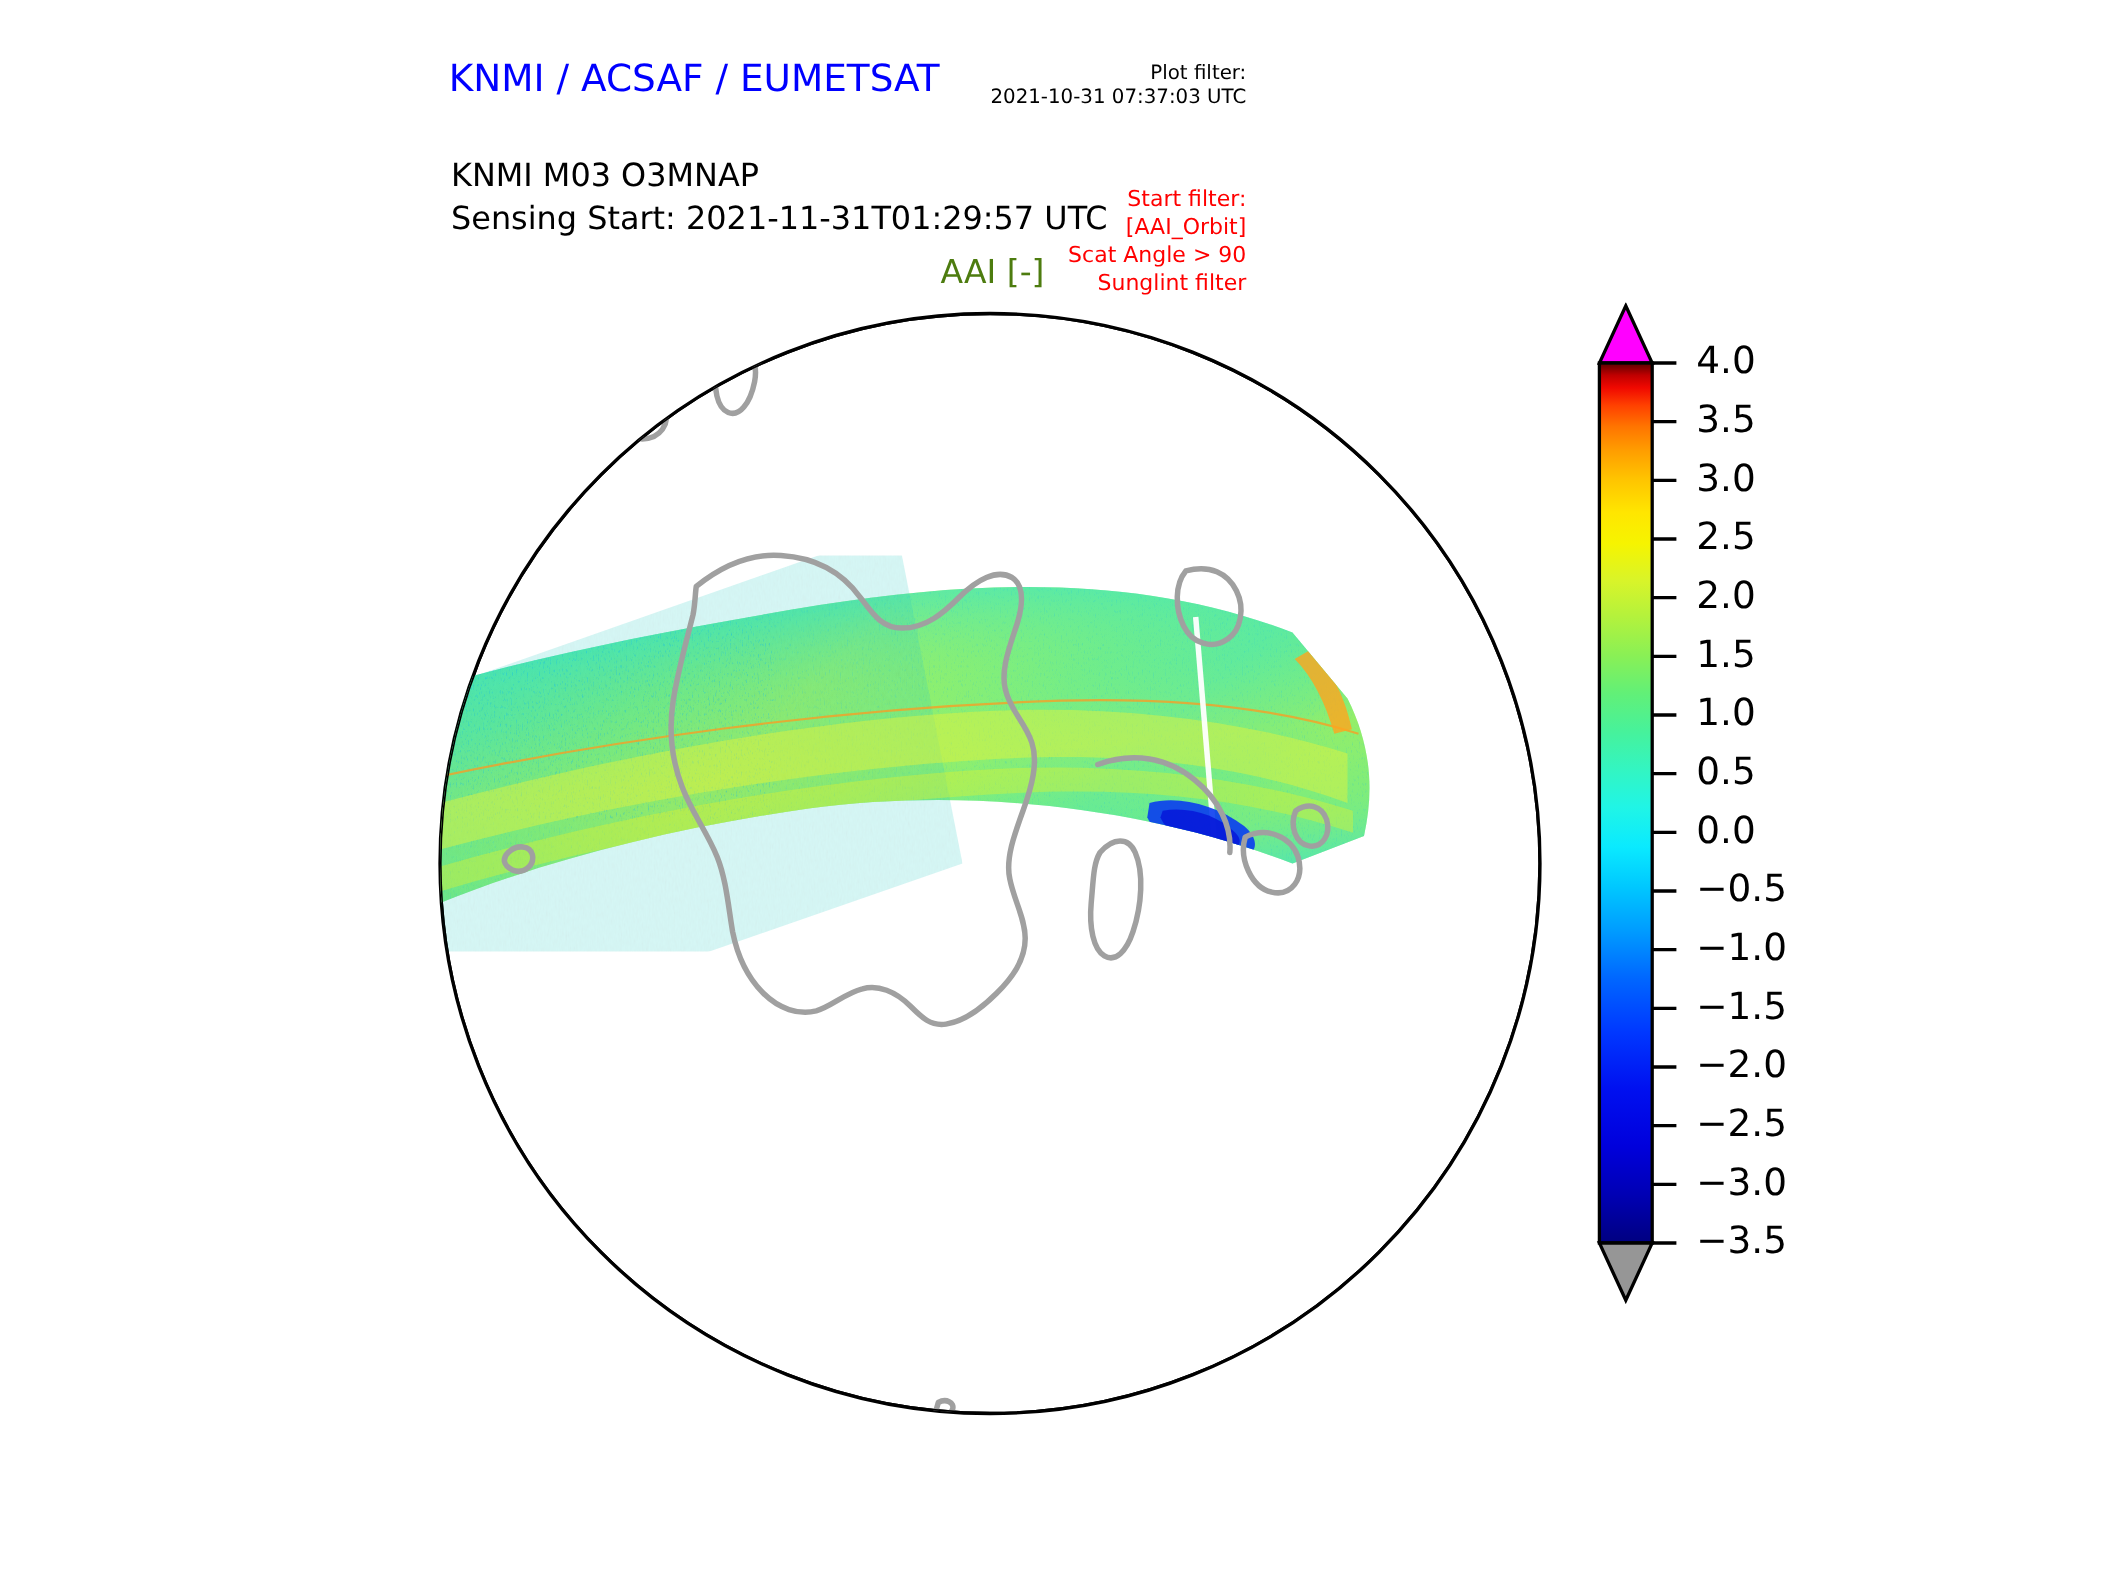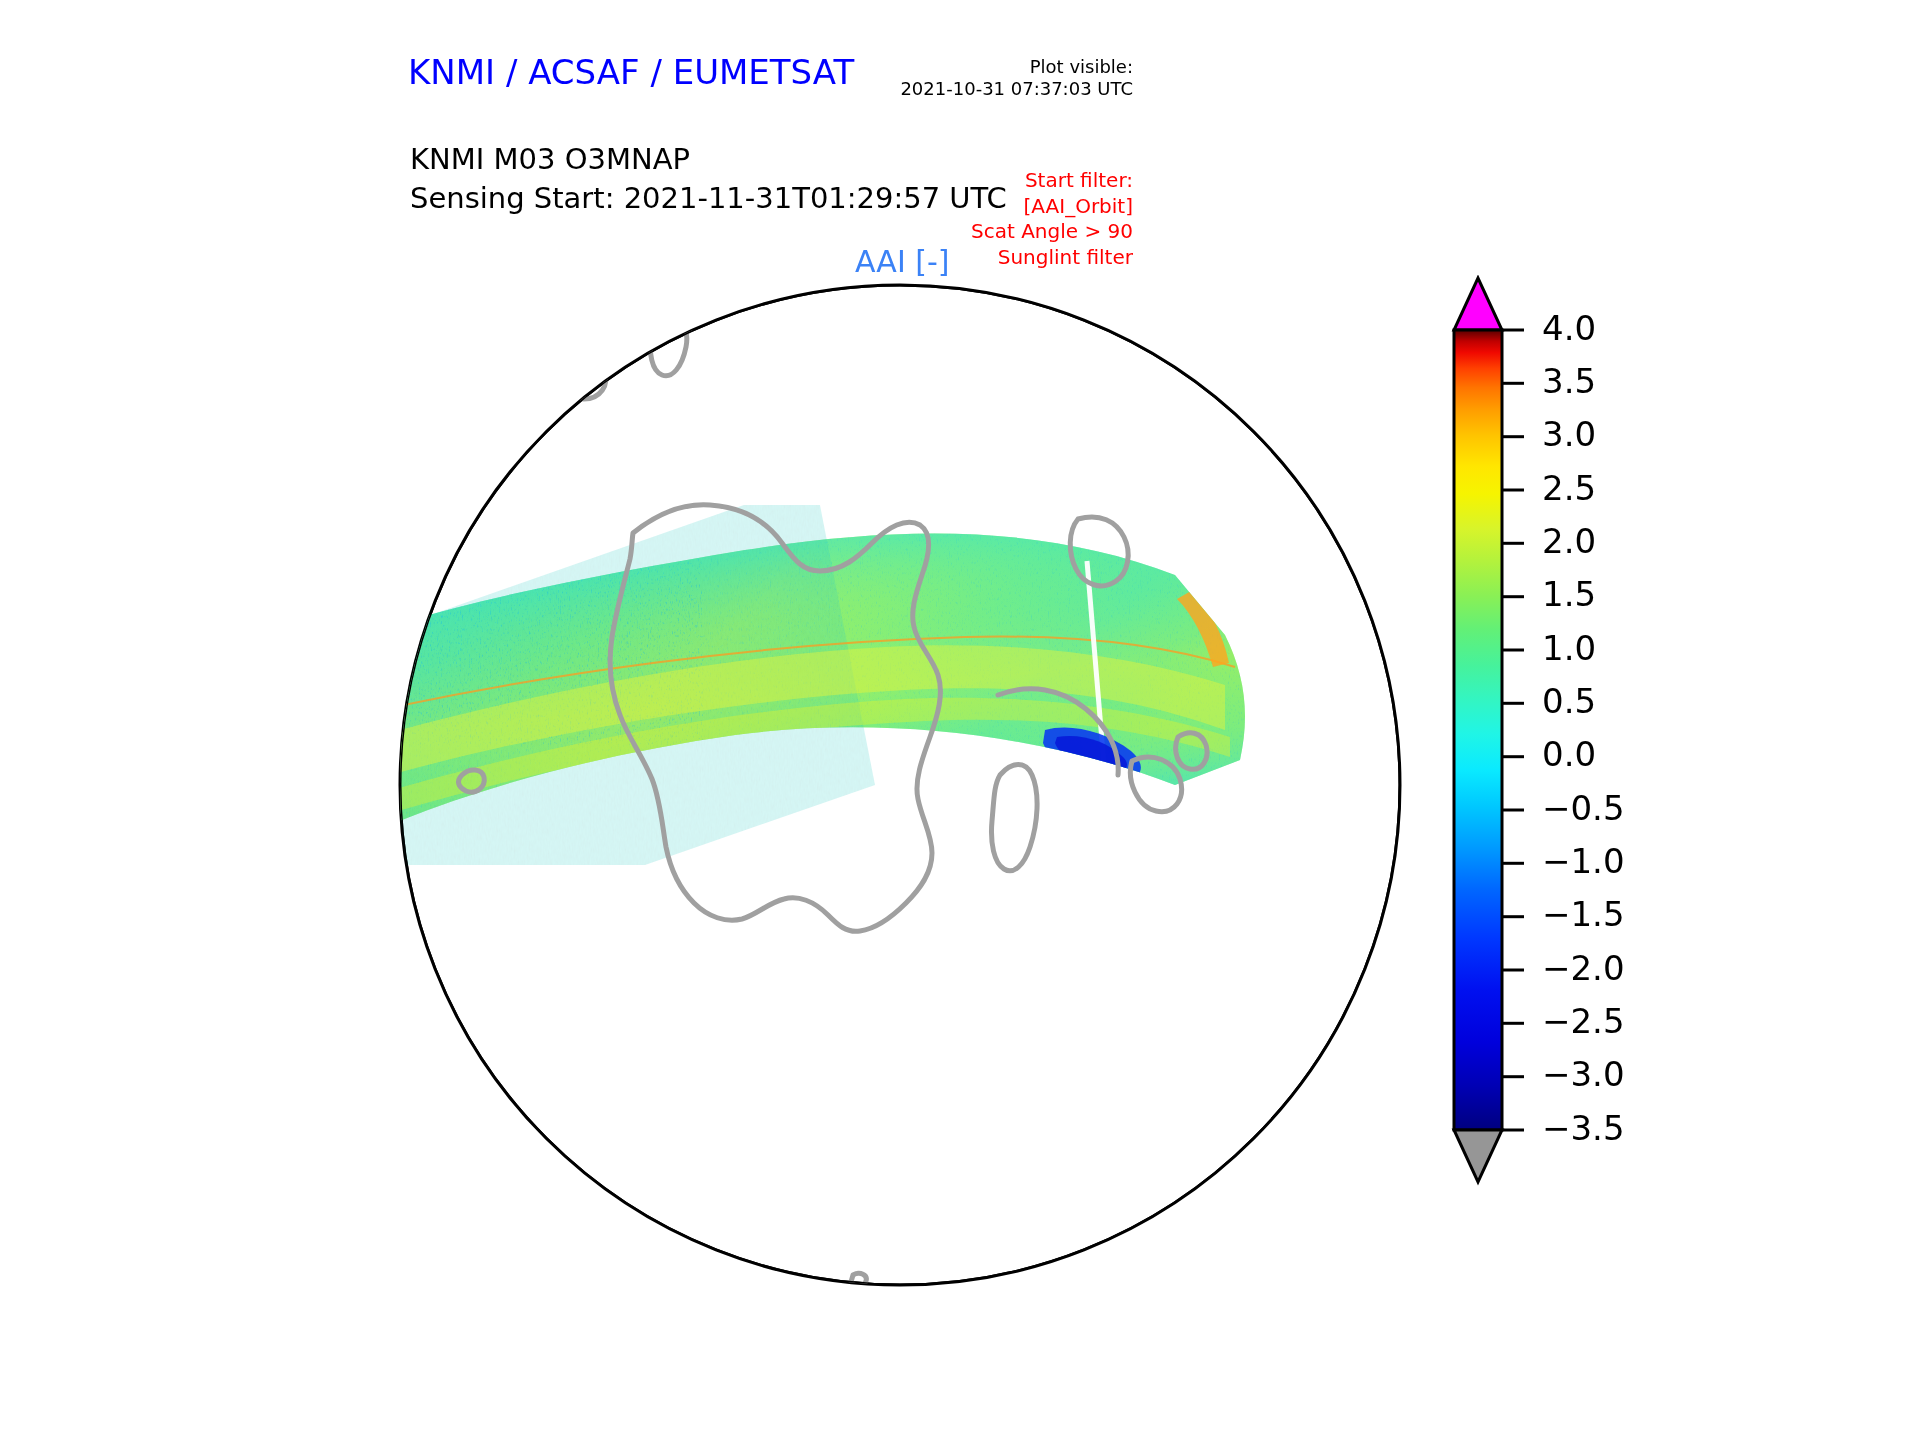--- a/index.html
+++ b/index.html
@@ -52,23 +52,23 @@
     font-size: 29px;
     color: #000000;
     white-space: nowrap;
     line-height: 39px;
   }
   .hdr-product div { display: block; }
 
   .hdr-quantity {
     position: absolute;
     left: 855px;
-    top: 244px;
+    top: 230px;
     font-size: 30px;
-    color: #3b82f6;
+    color: #4d7c0f;
     white-space: nowrap;
     text-align: center;
   }
 
   .hdr-filter {
     position: absolute;
     right: 487px;
     top: 168px;
     font-size: 20px;
     color: #ff0000;
@@ -105,21 +105,21 @@
   }
 </style>
 </head>
 <body>
 
 <div id="root">
 
   <div class="hdr-org">KNMI / ACSAF / EUMETSAT</div>
 
   <div class="hdr-plot-created">
-    <div>Plot visible:</div>
+    <div>Plot filter:</div>
     <div>2021-10-31 07:37:03 UTC</div>
   </div>
 
   <div class="hdr-product">
     <div>KNMI M03 O3MNAP</div>
     <div>Sensing Start: 2021-11-31T01:29:57 UTC</div>
   </div>
 
   <div class="hdr-quantity">AAI [-]</div>
 

